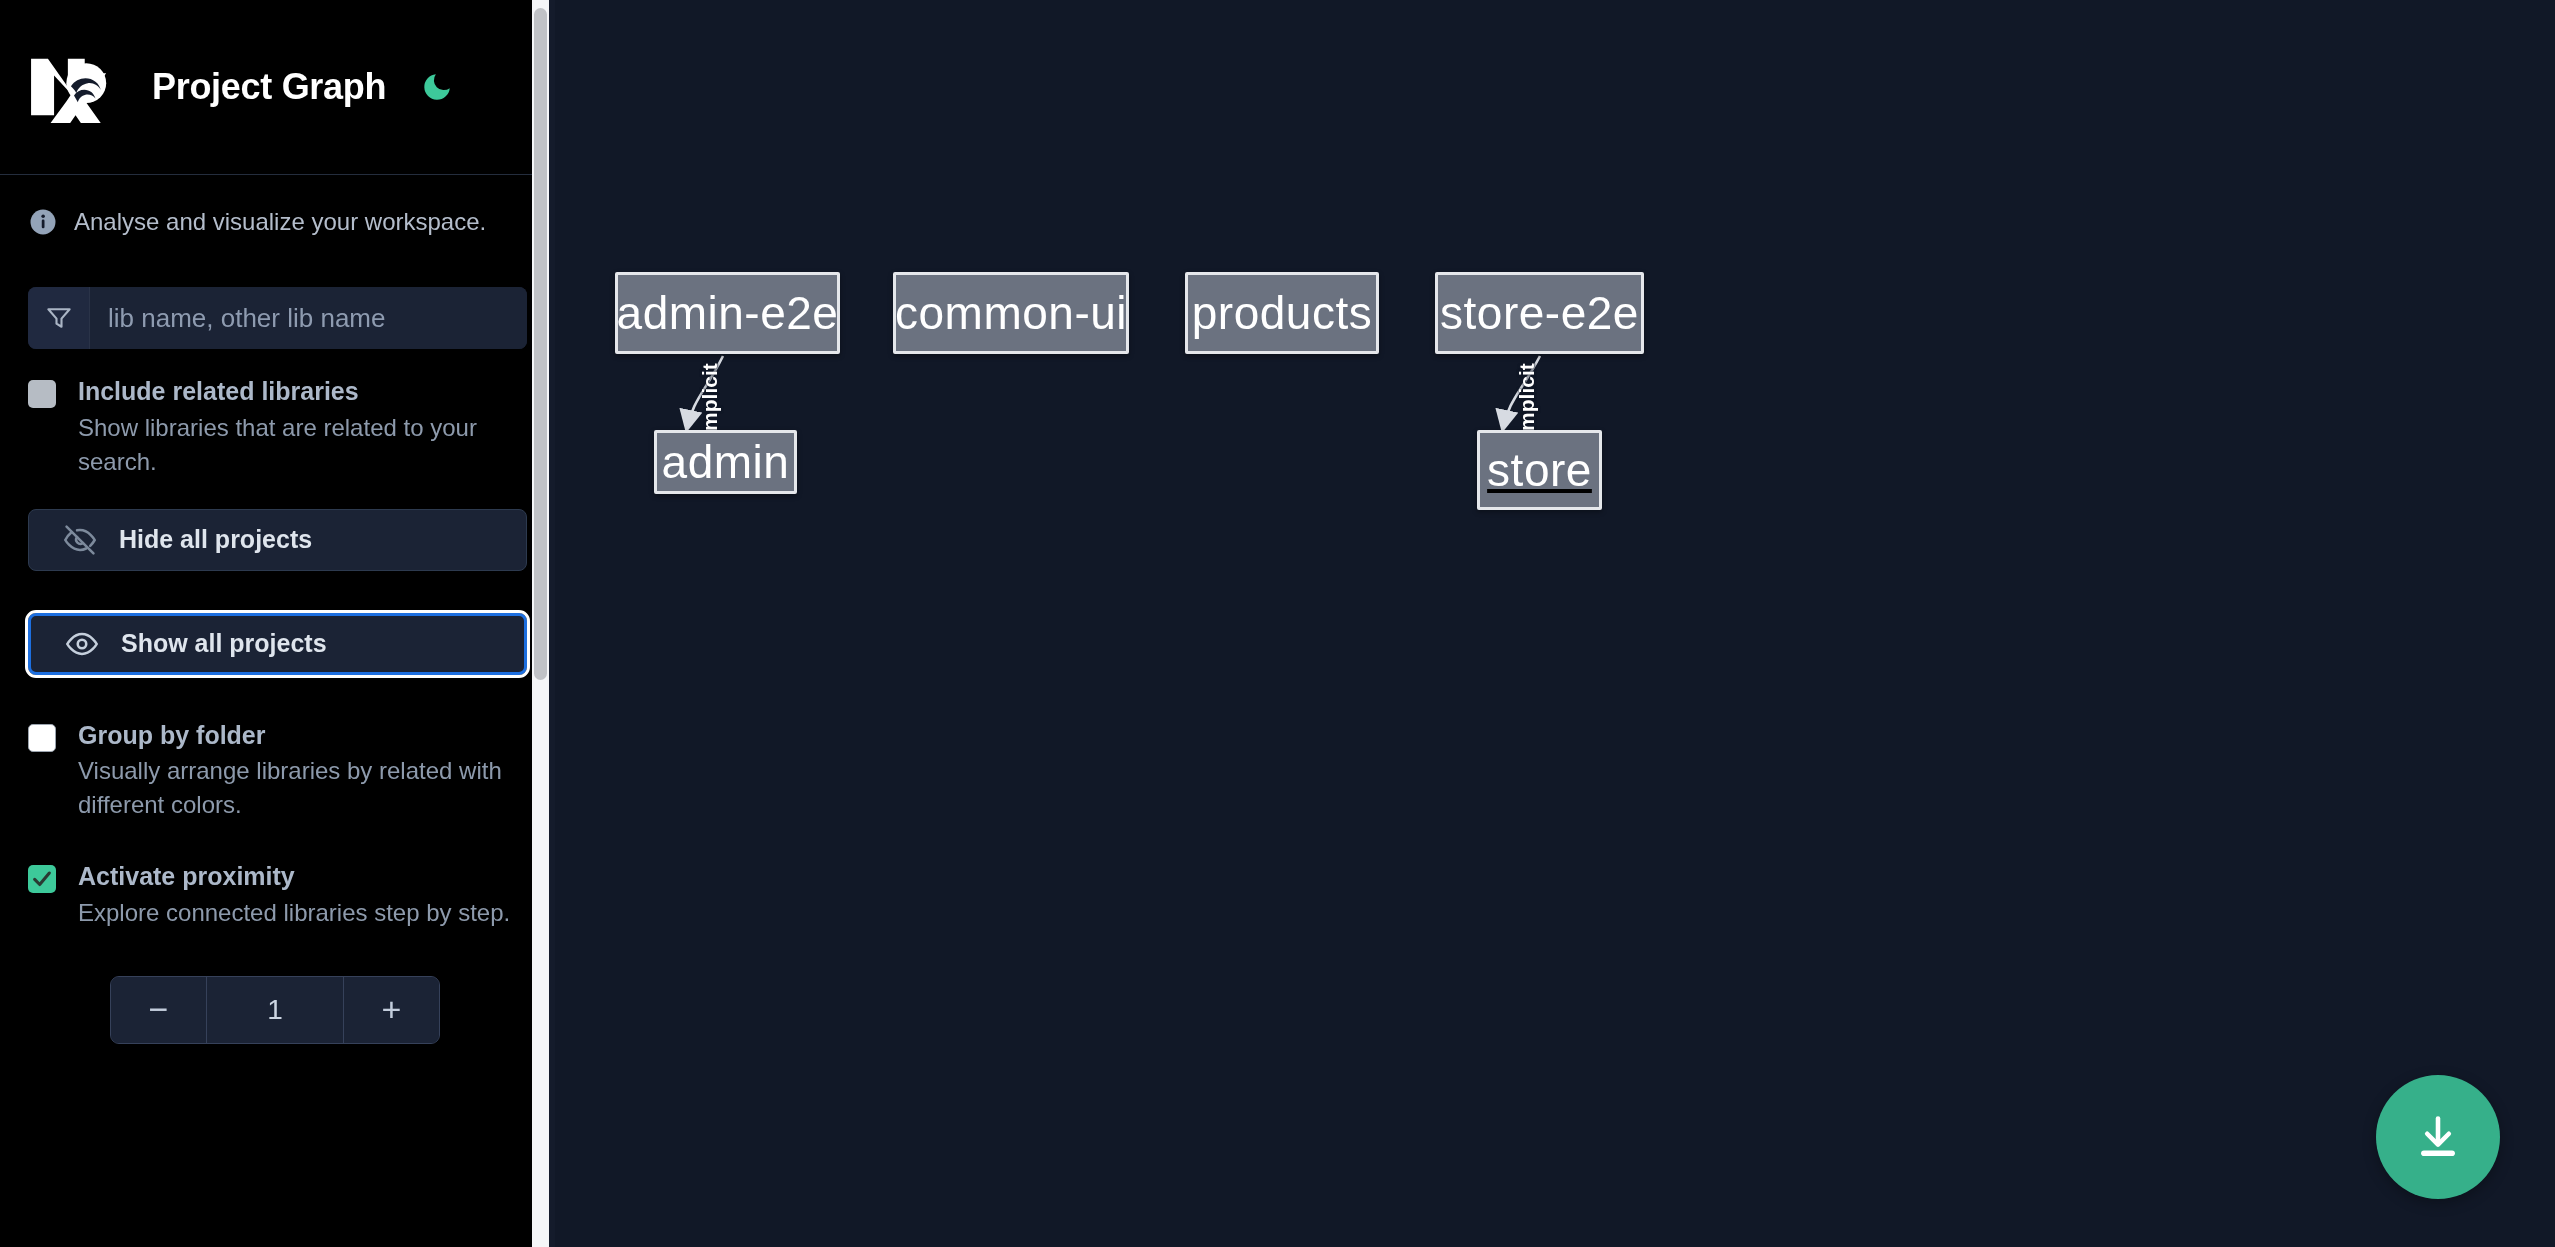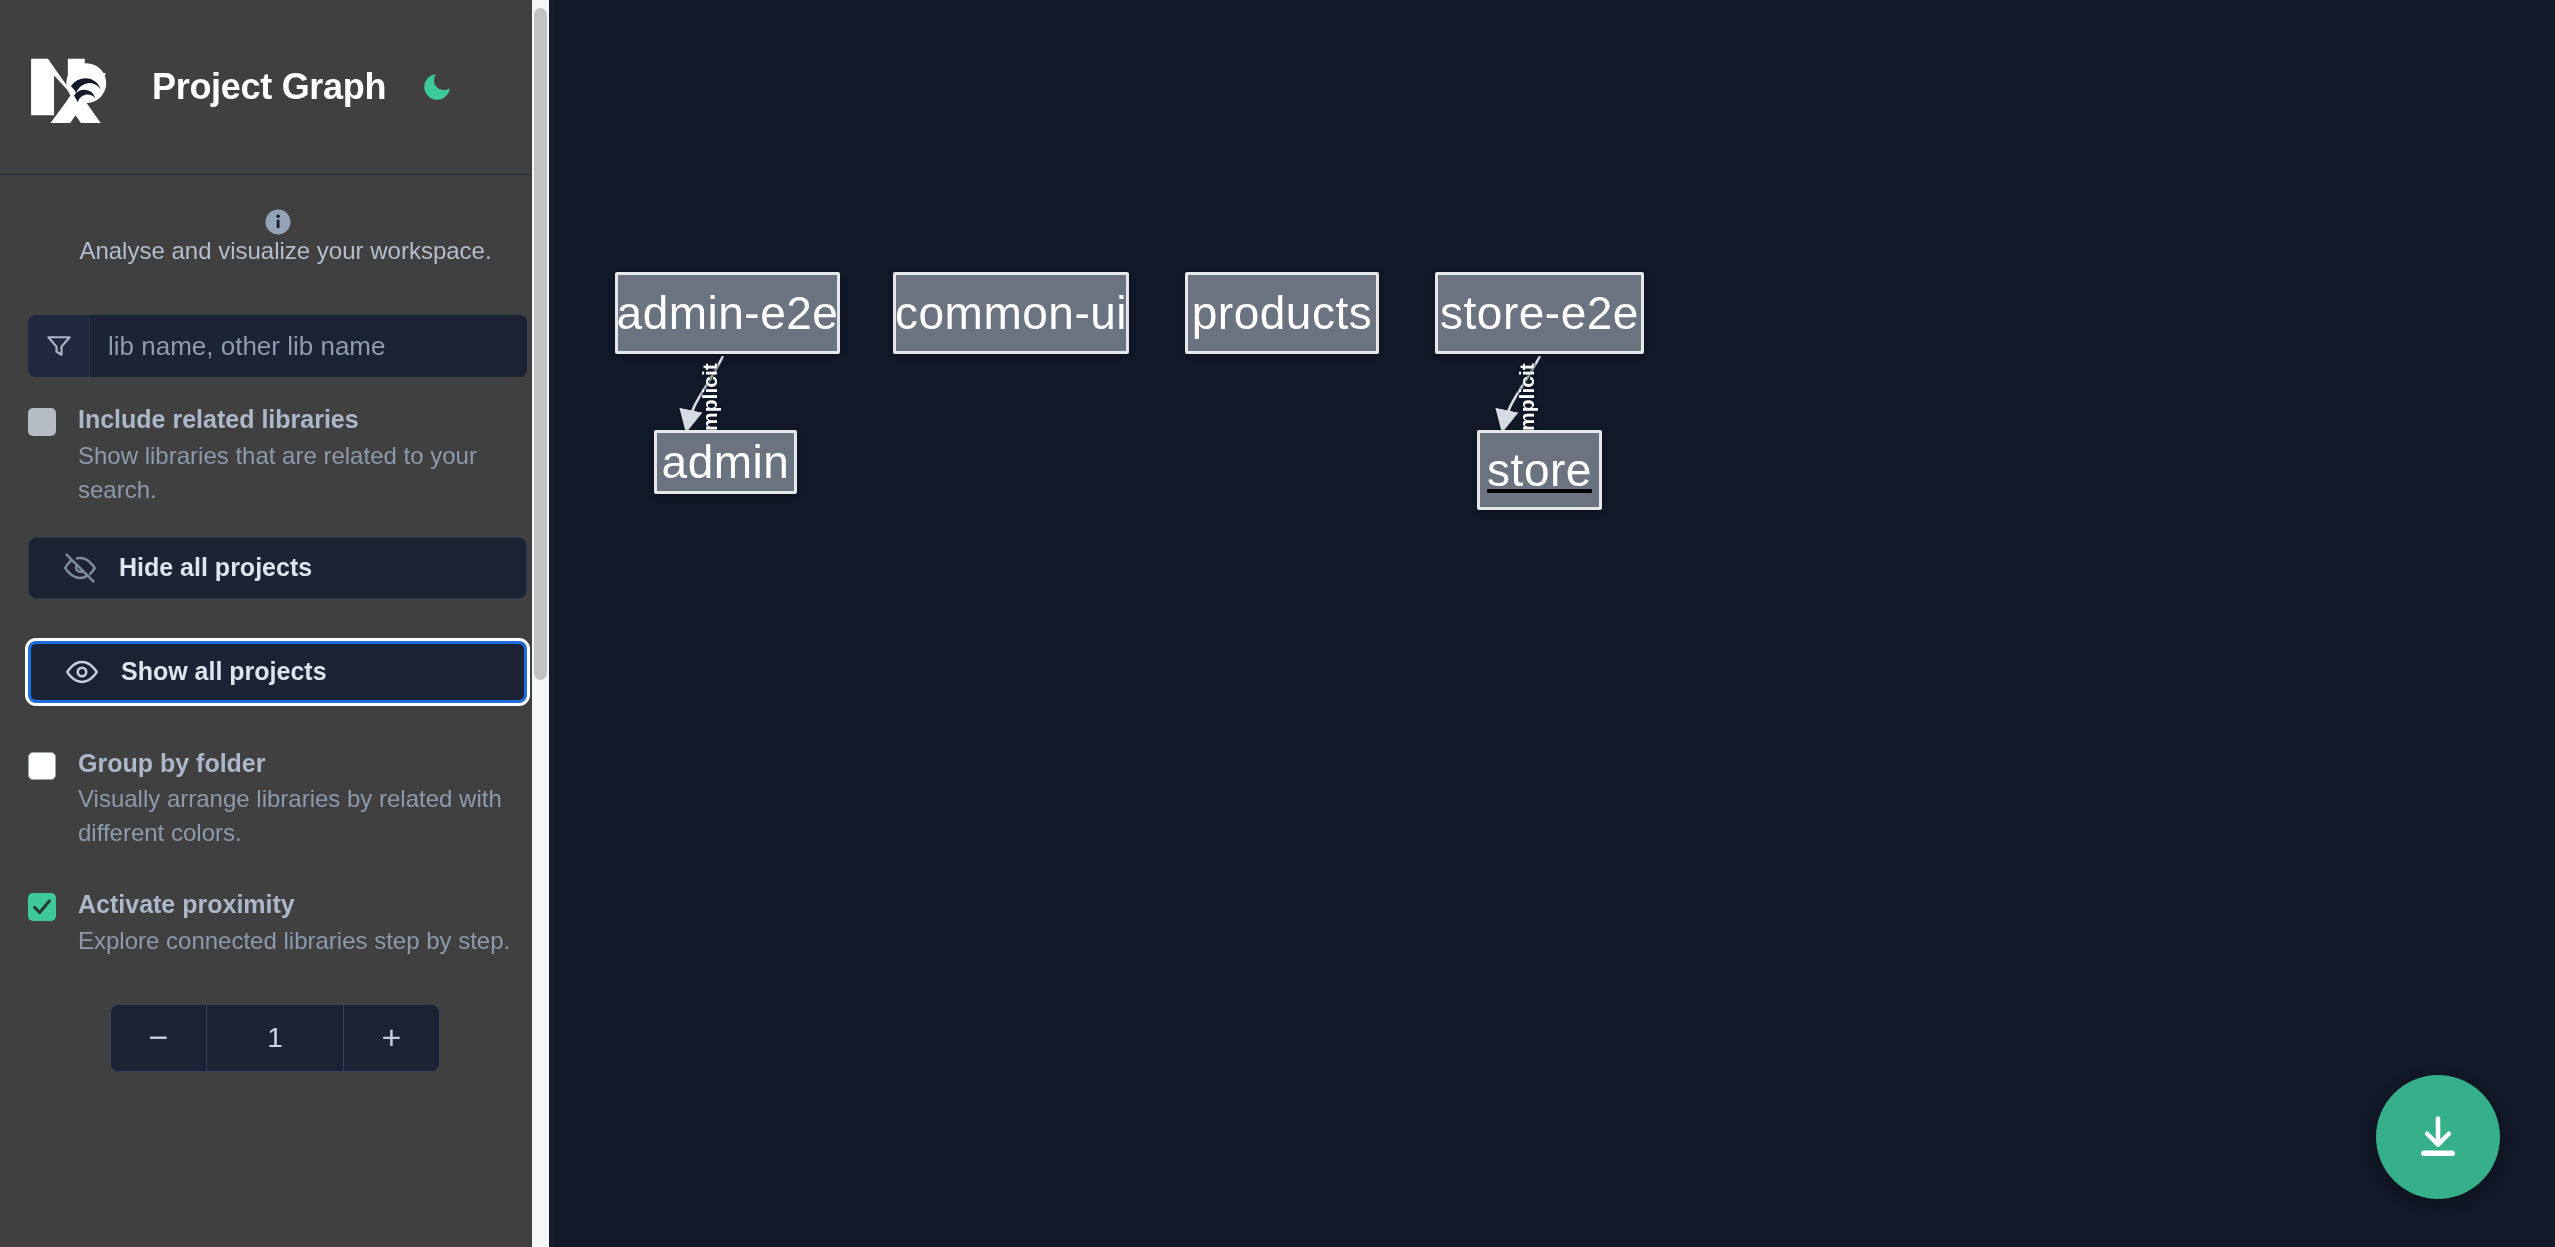--- a/index.html
+++ b/index.html
@@ -17,21 +17,21 @@
     width: 2555px;
     height: 1247px;
     display: flex;
   }
 
   
   .sidebar {
     position: relative;
     width: 555px;
     height: 1247px;
-    background: #404040;
+    background: #000000;
     flex: 0 0 555px;
     overflow: hidden;
   }
 
   .sidebar-header {
     height: 175px;
     display: flex;
     align-items: center;
     padding: 0 28px;
     border-bottom: 1px solid #242d3d;
@@ -61,21 +61,20 @@
     align-items: center;
     justify-content: center;
     cursor: pointer;
   }
 
   
   .info-row {
     display: flex;
     align-items: center;
     padding: 32px 28px 0 28px;
-    flex-direction: column;
   }
   .info-icon {
     width: 30px; height: 30px; flex: 0 0 30px;
   }
   .info-text {
     margin-left: 16px;
     font-size: 24px;
     color: #b4bdcb;
     white-space: nowrap;
   }

